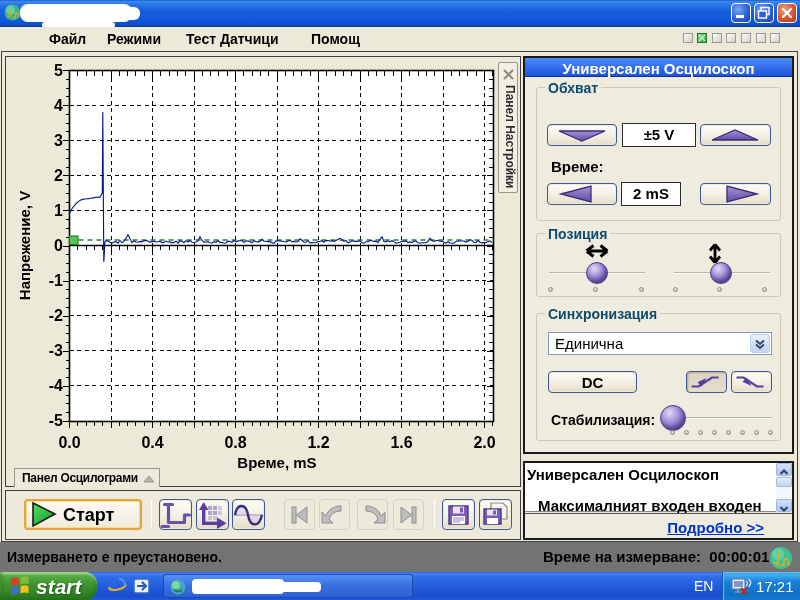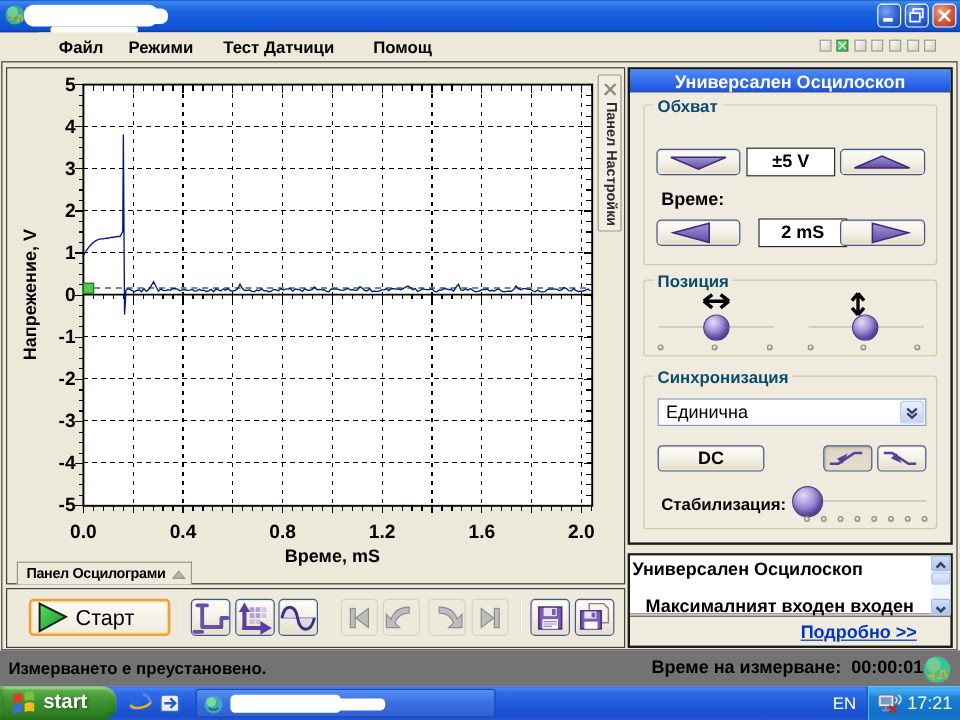--- a/index.html
+++ b/index.html
@@ -156,21 +156,21 @@
 <div class="abs" style="left:24px;top:499px;width:118px;height:31px;border:2px solid #E8A33C;border-radius:4px;background:linear-gradient(#FCFBF6,#EFEBDC);box-shadow:inset 0 0 0 1px #F7D98F">
   <svg width="30" height="28" style="position:absolute;left:4px;top:0px">
       <path d="M3 2 L25 13 L3 25 Z" fill="url(#gr1)" stroke="#1a1a1a" stroke-width="1.6"></path>
       <defs>
         <linearGradient id="gr1" x1="0" y1="0" x2="1" y2="1">
           <stop offset="0" stop-color="#55E060"></stop>
           <stop offset="1" stop-color="#16942A"></stop>
         </linearGradient>
       </defs>
     </svg>
-  <div style="position:absolute;left:37px;top:4px;font-size:18px;font-weight:normal">Старт</div>
+  <div style="position:absolute;left:37px;top:4px;font-size:18px;font-weight:bold">Старт</div>
 </div>
 <div class="abs" style="left:151px;top:500px;width:1px;height:29px;background:#A9A593;border-right:1px solid #fff"></div>
 
 <div class="blbtn" style="left:159px;top:499px;width:33px;height:31px"></div>
 <div class="blbtn" style="left:196px;top:499px;width:33px;height:31px"></div>
 <div class="blbtn" style="left:232px;top:499px;width:33px;height:31px"></div>
 <svg class="abs" style="left:159px;top:499px" width="140" height="32">
   <g stroke="#6A4FA8" stroke-width="3.2" fill="none" stroke-linecap="round" stroke-linejoin="round">
     <path d="M3 27.5 h6.5 M9.5 23.5 V6.5 M5.5 5.5 h8 M9.5 23.5 h16 v-7.5 h5"></path>
   </g>
@@ -242,21 +242,21 @@
 <div class="abs" id="rightpanel">
   <div id="rp-header">Универсален Осцилоскоп</div>
 
   <div class="group" style="left:11px;top:29px;width:245px;height:134px"></div>
   <div class="glabel" style="left:20px;top:22px">Обхват</div>
   <div class="blbtn" style="left:22px;top:66px;width:70px;height:22px"></div>
   <div class="valbox" style="left:97px;top:65px;width:74px">±5 V</div>
   <div class="blbtn" style="left:175px;top:66px;width:71px;height:22px"></div>
   <div class="blk" style="left:26px;top:100px;font-size:15px">Време:</div>
   <div class="blbtn" style="left:22px;top:125px;width:70px;height:22px"></div>
-  <div class="valbox" style="left:107px;top:124px;width:74px">2 mS</div>
+  <div class="valbox" style="left:96px;top:124px;width:60px">2 mS</div>
   <div class="blbtn" style="left:175px;top:125px;width:71px;height:22px"></div>
   <svg class="abs" style="left:22px;top:66px" width="225" height="82">
     <defs>
         <linearGradient id="pg" x1="0" y1="0" x2="0" y2="1">
           <stop offset="0" stop-color="#A395D8"></stop>
           <stop offset="1" stop-color="#5F4CA4"></stop>
         </linearGradient>
       </defs>
     <path d="M12 7 H58 L35 17 Z" fill="url(#pg)" stroke="#3A2C78" stroke-width="1.3"></path>
     <path d="M165 16 H211 L188 6 Z" fill="url(#pg)" stroke="#3A2C78" stroke-width="1.3"></path>
@@ -351,21 +351,21 @@
 
   <div class="abs" style="left:0;top:0;width:97px;height:28px;border-radius:0 12px 12px 0;background:linear-gradient(#8CC77A 0%, #5AAD46 12%, #3E9230 45%, #338427 80%, #3E9135 100%);box-shadow:inset 0 -3px 5px #1E6A14, inset 0 2px 2px #A8DC96">
     <svg width="26" height="24" style="position:absolute;left:8px;top:2px">
       <g transform="skewY(-5)">
       <path d="M3 5.5 q3.5 -2.5 7.5 -0.5 l0 7 q-4 -1.5 -7.5 0.5 Z" fill="#E23A2B"></path>
       <path d="M12.5 4.5 q4 -2 8 0.5 l0 7 q-4 -2 -8 -0.5 Z" fill="#7DBF3C"></path>
       <path d="M3 14.5 q3.5 -2.5 7.5 -0.5 l0 7 q-4 -1.5 -7.5 0.5 Z" fill="#3B6CD8"></path>
       <path d="M12.5 13.5 q4 -2 8 0.5 l0 7 q-4 -2 -8 -0.5 Z" fill="#F2BE18"></path>
       </g>
     </svg>
-    <div style="position:absolute;left:36px;top:3px;font-size:17px;font-weight:bold;color:#fff;text-shadow:1px 1px 2px #1E5A14">start</div>
+    <div style="position:absolute;left:36px;top:3px;font-size:21px;font-weight:bold;font-style:italic;color:#fff;text-shadow:1px 1px 2px #1E5A14">start</div>
   </div>
   <svg class="abs" style="left:106px;top:3px" width="22" height="22">
     <text x="2" y="17" font-family="Liberation Serif" font-style="italic" font-weight="bold" font-size="20" fill="#2F66D8">e</text>
     <path d="M2.5 12.5 C5 16.5, 17 15.5, 20 9.5" fill="none" stroke="#E8B020" stroke-width="2"></path>
     <path d="M13 3.5 a8.5 8.5 0 0 1 6.5 7" fill="none" stroke="#5B8EE8" stroke-width="2.2"></path>
   </svg>
   <svg class="abs" style="left:132px;top:4px" width="20" height="20">
       <rect x="2" y="3" width="15" height="14" rx="2" fill="#E8F0FA" stroke="#3868C8" stroke-width="1.5"></rect>
       <path d="M5 10 h8 M10 6 l4 4 -4 4" stroke="#2858B8" stroke-width="2" fill="none"></path>
     </svg>

